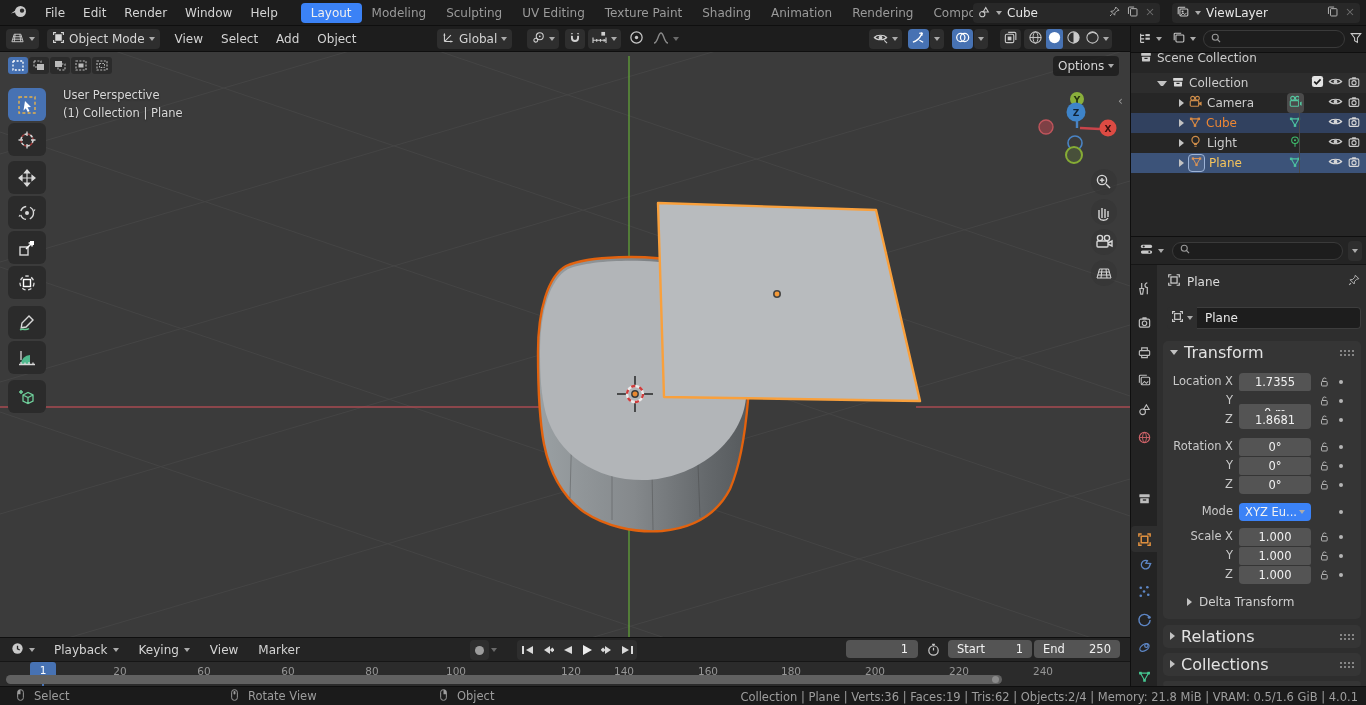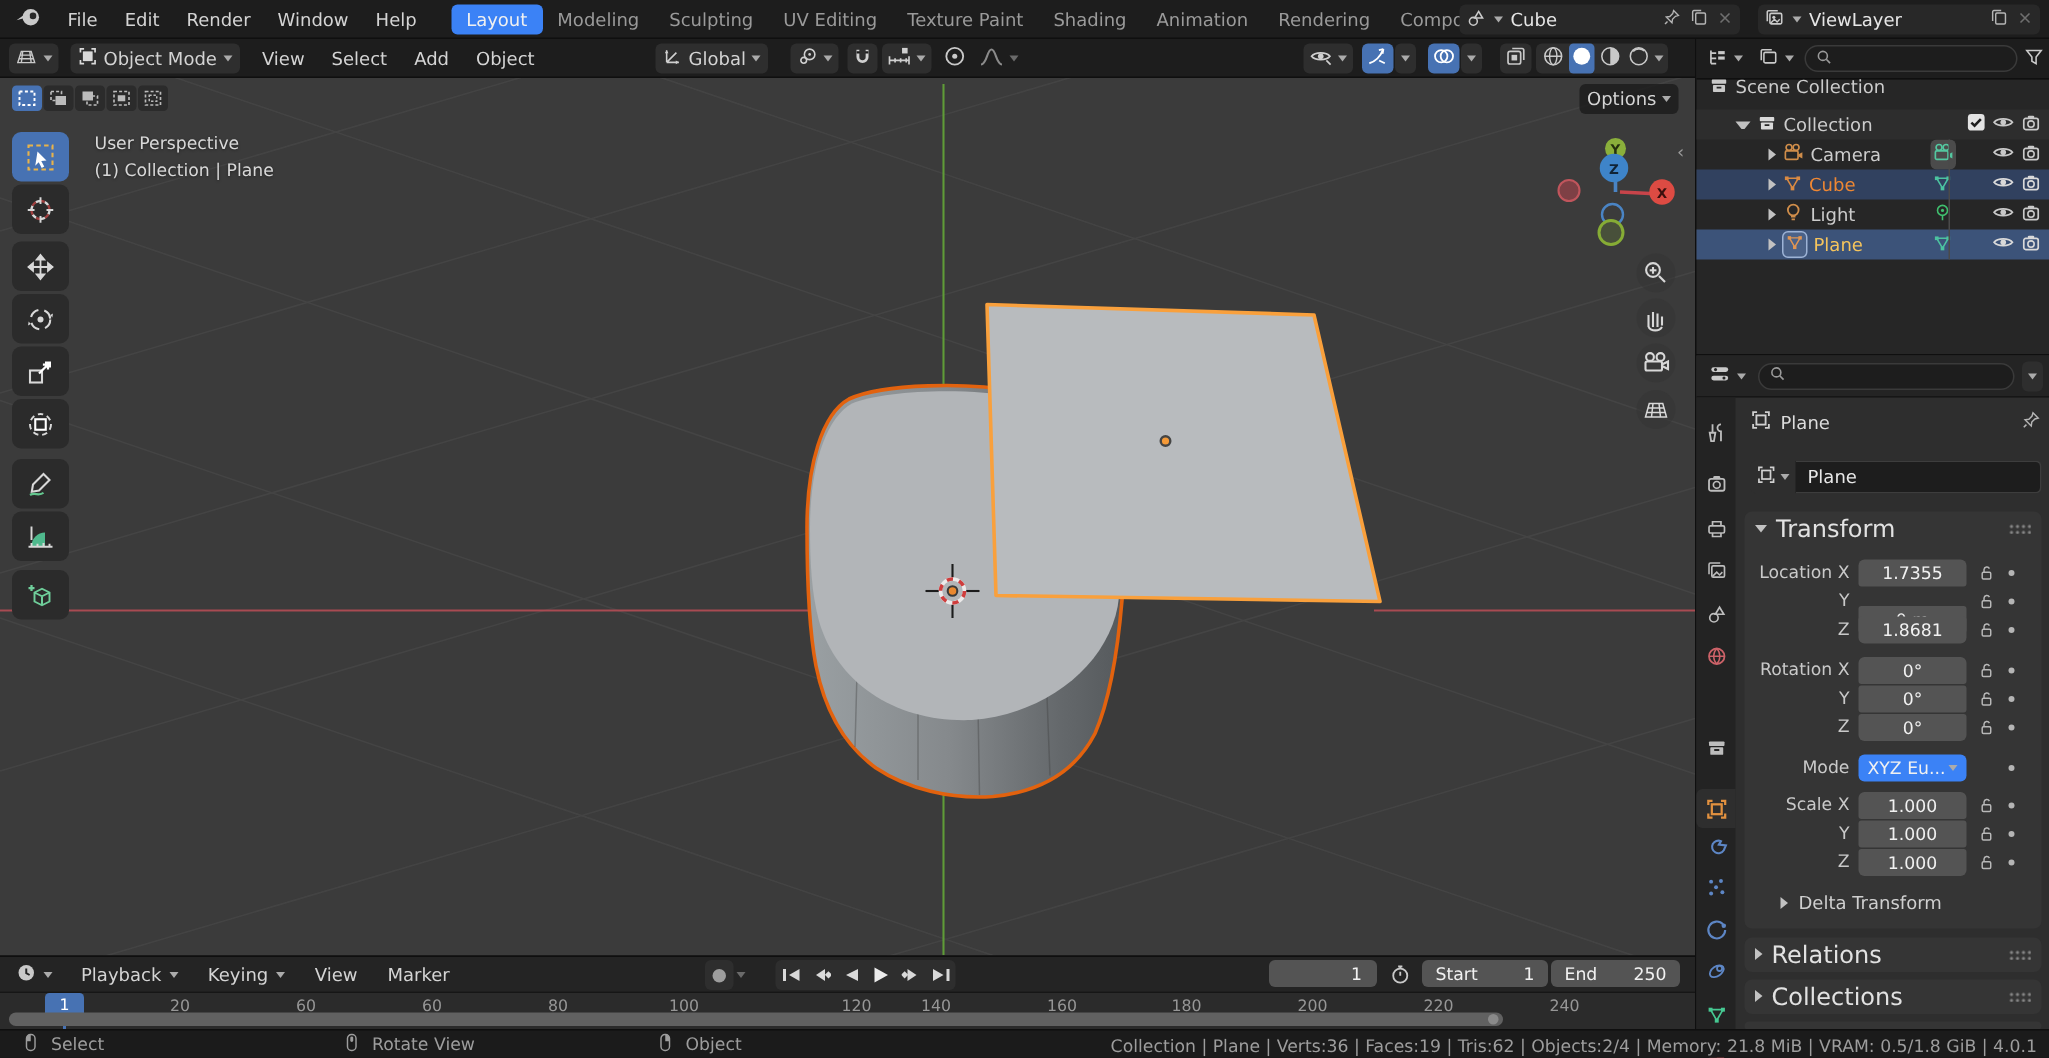--- a/index.html
+++ b/index.html
@@ -982,16 +982,16 @@
           </svg></span>
       <span>Rotate View</span>
     </div>
     <div class="hint" style="left:437px">
       <span class="ic" style="color:#9d9d9d"><svg width="13" height="14" viewBox="0 0 16 16">
             <use href="#i-mouse"></use>
             <path d="M10.8,2.5 a3,3 0 0 1 .7,2 V7 H8 V1.6 a3.5,3.5 0 0 1 2.8,.9 Z" fill="#9d9d9d"></path>
           </svg></span>
       <span>Object</span>
     </div>
-    <div class="abs" style="right:8px;top:0;height:19px;display:flex;align-items:center">Collection | Plane | Verts:36 | Faces:19 | Tris:62 | Objects:2/4 | Memory: 21.8 MiB | VRAM: 0.5/1.8 GiB | 4.0.1</div>
+    <div class="abs" style="right:8px;top:0;height:19px;display:flex;align-items:center">Collection | Plane | Verts:36 | Faces:19 | Tris:62 | Objects:2/4 | Memory: 21.8 MiB | VRAM: 0.5/1.6 GiB | 4.0.1</div>
   </div>
 
 </div>
 
 </body></html>

